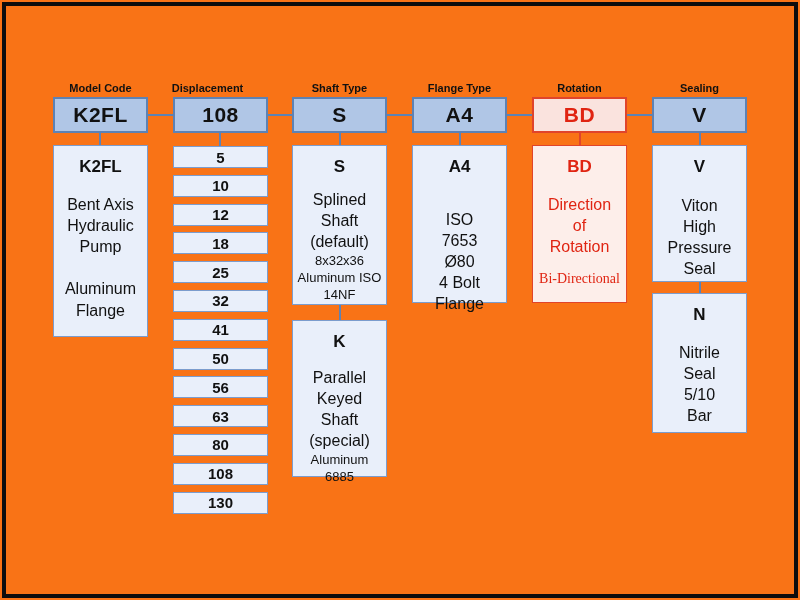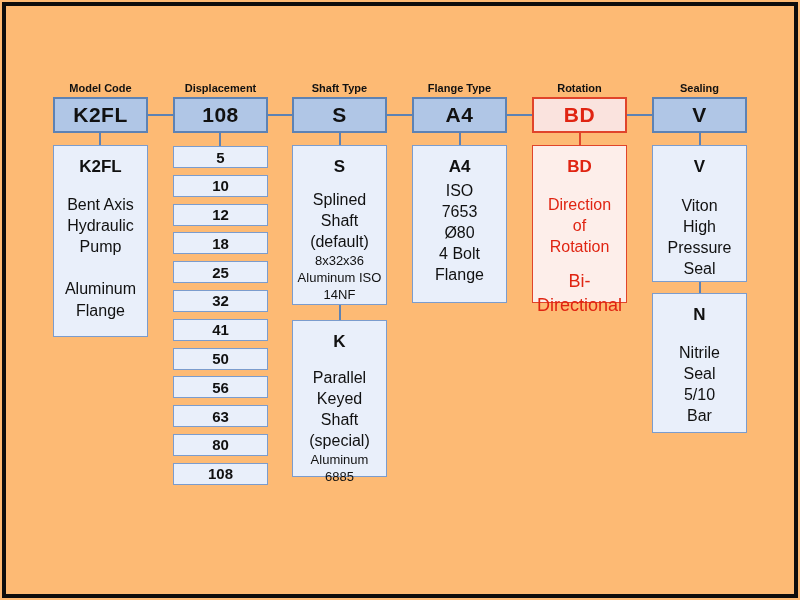--- a/index.html
+++ b/index.html
@@ -1,20 +1,20 @@
 <!DOCTYPE html>
 <html><head>
 <meta charset="utf-8">
 <style>
   html, body { margin: 0; padding: 0; background: #ffffff; }
   .canvas {
     position: relative;
     width: 800px;
     height: 600px;
-    background: #fdba74;
+    background: #f97316;
     font-family: "Liberation Sans", "DejaVu Sans", sans-serif;
     color: #111111;
     overflow: hidden;
   }
   .frame {
     position: absolute;
     inset: 2px;
     border: 4px solid #0d0d0d;
     pointer-events: none;
   }
@@ -105,21 +105,21 @@
   .v-line { width: 2px; }
   .line-red { background: #e0442b; }
 </style>
 </head>
 <body>
 
 <div class="canvas">
   <div class="frame"></div>
 
   <div class="col-header" style="left:53px; top:81px;">Model Code</div>
-  <div class="col-header" style="left:173px; top:81px;">Displacement</div>
+  <div class="col-header" style="left:160px; top:81px;">Displacement</div>
   <div class="col-header" style="left:292px; top:81px;">Shaft Type</div>
   <div class="col-header" style="left:412px; top:81px;text-align:center;">Flange Type</div>
   <div class="col-header" style="left:532px; top:81px;">Rotation</div>
   <div class="col-header" style="left:652px; top:81px;">Sealing</div>
 
   <div class="top-box" style="left:53px; top:97px;">
     <span class="code-label">K2FL</span>
   </div>
   <div class="top-box" style="left:173px; top:97px;">
     <span class="code-label">108</span>
@@ -168,20 +168,21 @@
     <div class="option-item">12</div>
     <div class="option-item">18</div>
     <div class="option-item">25</div>
     <div class="option-item">32</div>
     <div class="option-item">41</div>
     <div class="option-item">50</div>
     <div class="option-item">56</div>
     <div class="option-item">63</div>
     <div class="option-item">80</div>
     <div class="option-item">108</div>
+    <div class="option-item">130</div>
   </div>
 
   <div class="detail-box" style="left:292px; top:145px; height:160px;">
     <div class="box-code">S</div>
     <div class="box-body" style="margin-top:12px;">Splined
 Shaft
 (default)</div>
     <div class="box-note">8x32x36
 Aluminum ISO
 14NF</div>
@@ -191,33 +192,33 @@
     <div class="box-body" style="margin-top:15px;">Parallel
 Keyed
 Shaft
 (special)</div>
     <div class="box-note">Aluminum
 6885</div>
   </div>
 
   <div class="detail-box" style="left:412px; top:145px; height:158px;">
     <div class="box-code">A4</div>
-    <div class="box-body" style="margin-top:3px;">ISO
+    <div class="box-body" style="margin-top:32px;">ISO
 7653
 Ø80
 4 Bolt
 Flange</div>
   </div>
 
   <div class="detail-box red" style="left:532px; top:145px; height:158px;">
     <div class="box-code">BD</div>
     <div class="box-body">Direction
 of
 Rotation</div>
-    <div class="box-note" style="margin-top:13px; font-size:18px;">Bi-Directional</div>
+    <div class="box-note" style="margin-top:13px; font-size:14px;font-family:Liberation Serif, serif;">Bi-Directional</div>
   </div>
 
   <div class="detail-box" style="left:652px; top:145px; height:137px;">
     <div class="box-code">V</div>
     <div class="box-body" style="margin-top:18px;">Viton
 High
 Pressure
 Seal</div>
   </div>
   <div class="detail-box" style="left:652px; top:293px; height:140px;">

